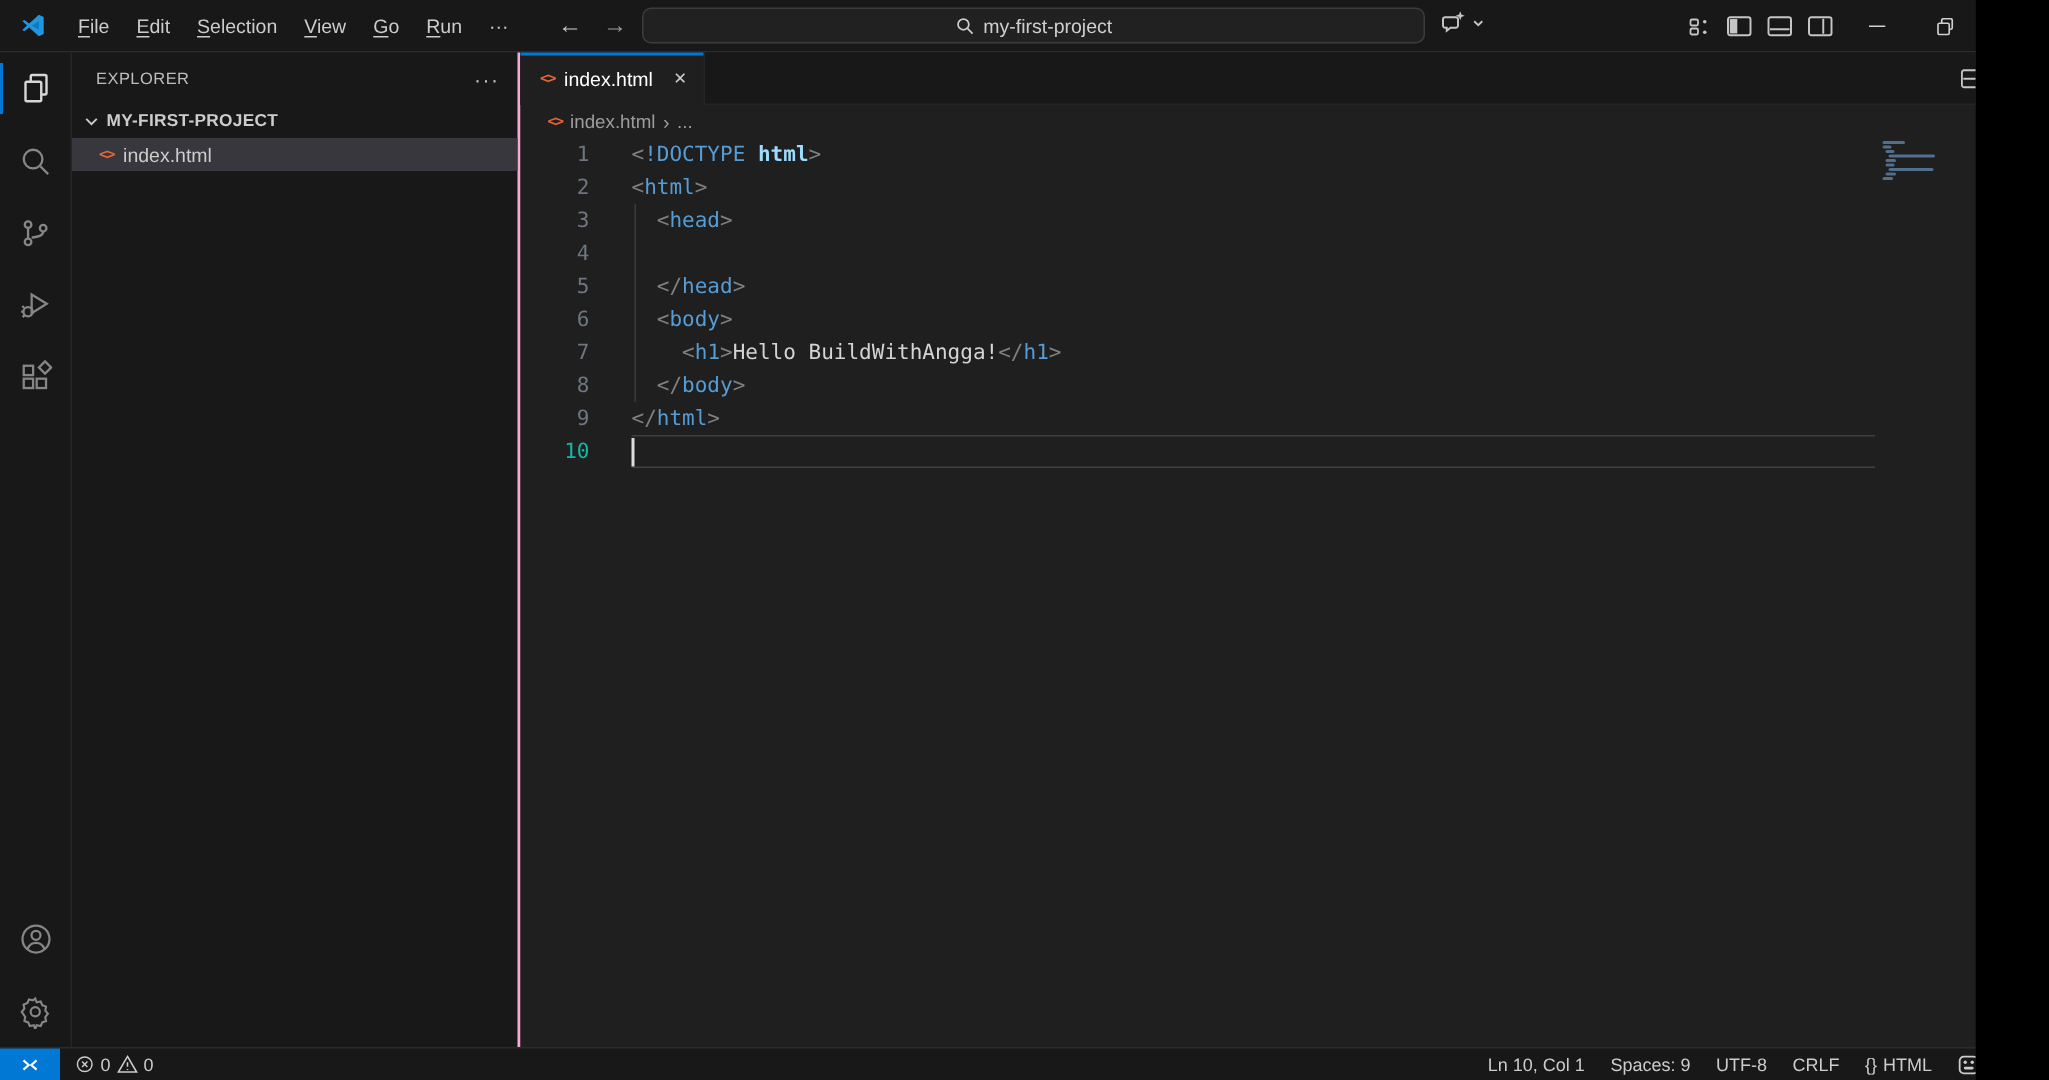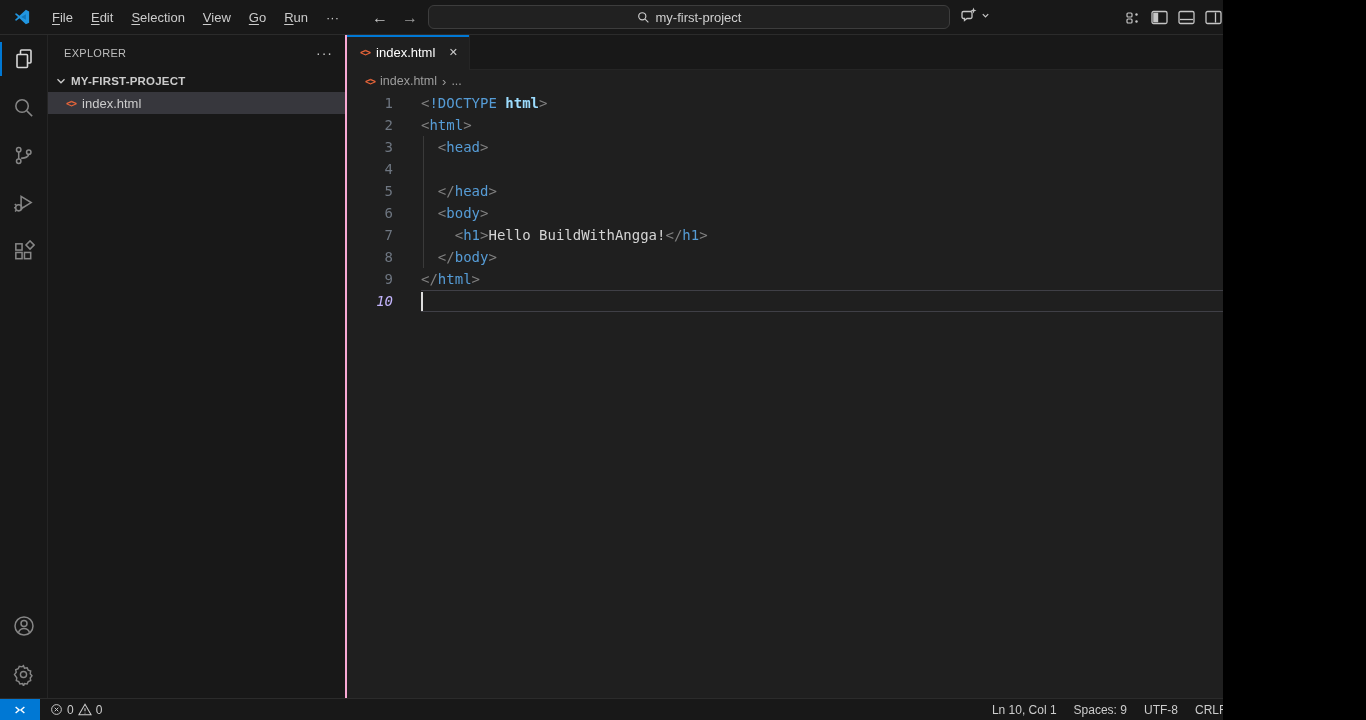--- a/index.html
+++ b/index.html
@@ -1,18 +1,18 @@
 <!DOCTYPE html>
 <html><head>
 <meta charset="utf-8">
 <style>
   * { margin:0; padding:0; box-sizing:border-box; }
   html,body { background:#000; }
   #window {
-    position:relative; width:1223px; height:720px; overflow:hidden;
+    position:relative; width:1317px; height:720px; overflow:hidden;
     background:#1f1f1f; font-family:"Liberation Sans", sans-serif;
     color:#cccccc; -webkit-font-smoothing:antialiased;
   }
   svg { display:block; }
 
   
   .titlebar { position:absolute; top:0; left:0; width:1366px; height:35px;
     background:#181818; border-bottom:1px solid #2b2b2b; display:flex; align-items:center; }
   .vscode-logo { width:18px; height:18px; margin-left:13px; }
   .menubar { display:flex; margin-left:12px; height:35px; align-items:center; }
@@ -69,21 +69,21 @@
   .tab-actions { margin-left:auto; display:flex; align-items:center; gap:12px; padding-right:14px; color:#c5c5c5; }
   .breadcrumb { position:absolute; top:35px; left:0; right:0; height:22px; display:flex;
     align-items:center; gap:5px; padding-left:18px; font-size:12.5px; color:#9d9d9d; }
   .bc-sep { color:#9d9d9d; font-size:13px; }
 
   
   .code-area { position:absolute; top:57px; left:0; right:14px; bottom:0; font-family:"DejaVu Sans Mono", monospace;
     font-size:14px; line-height:22px; }
   .code-line { height:22px; display:flex; white-space:pre; }
   .ln { width:46px; text-align:right; color:#6e7681; flex:none; }
-  .code-line.active .ln { color:#c4b5fd;font-style:italic; }
+  .code-line.active .ln { color:#14b8a6; }
   .lc { margin-left:28px; white-space:pre;text-align:center; }
   .tk-p { color:#808080; }
   .tk-t { color:#569cd6; }
   .tk-d { color:#9cdcfe; font-weight:bold; }
   .tk-x { color:#d4d4d4; }
   .indent-guide { position:absolute; left:76px; top:44px; width:1px; height:132px; background:#3a3a3a; }
   .current-line { position:absolute; left:74px; top:198px; width:829px; height:22px;
     border-top:1px solid #3f3f46; border-bottom:1px solid #3f3f46; }
   .cursor { position:absolute; left:74px; top:200px; width:1.5px; height:19px; background:#dcdcdc; }
 

